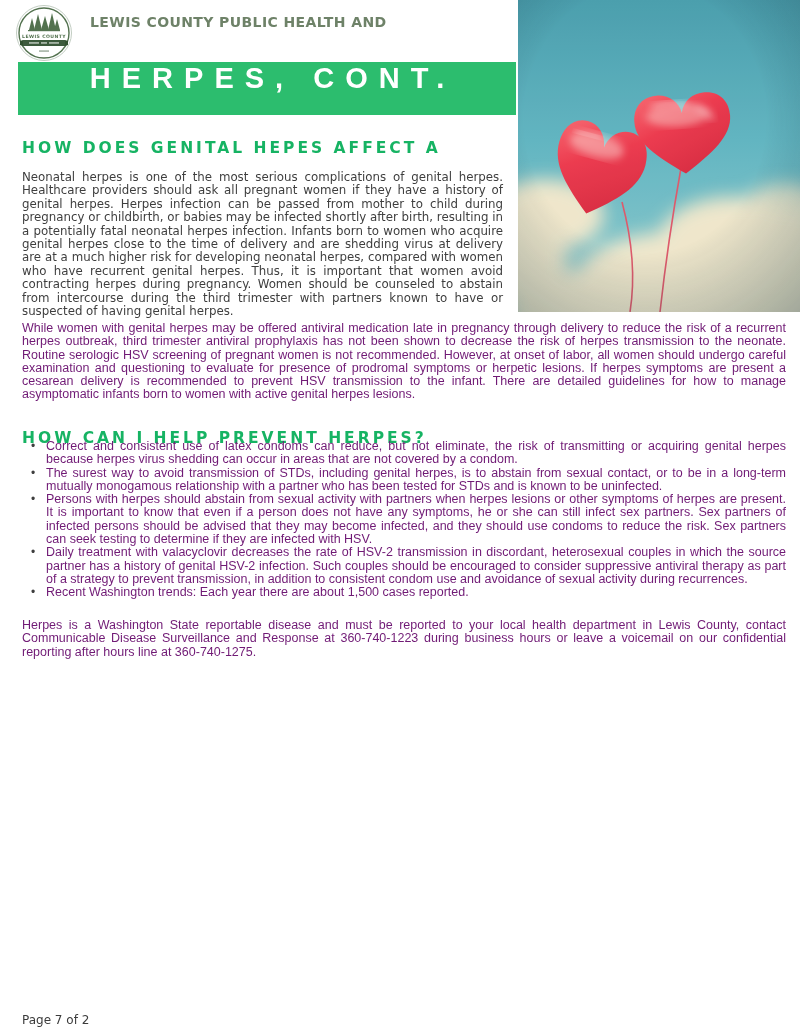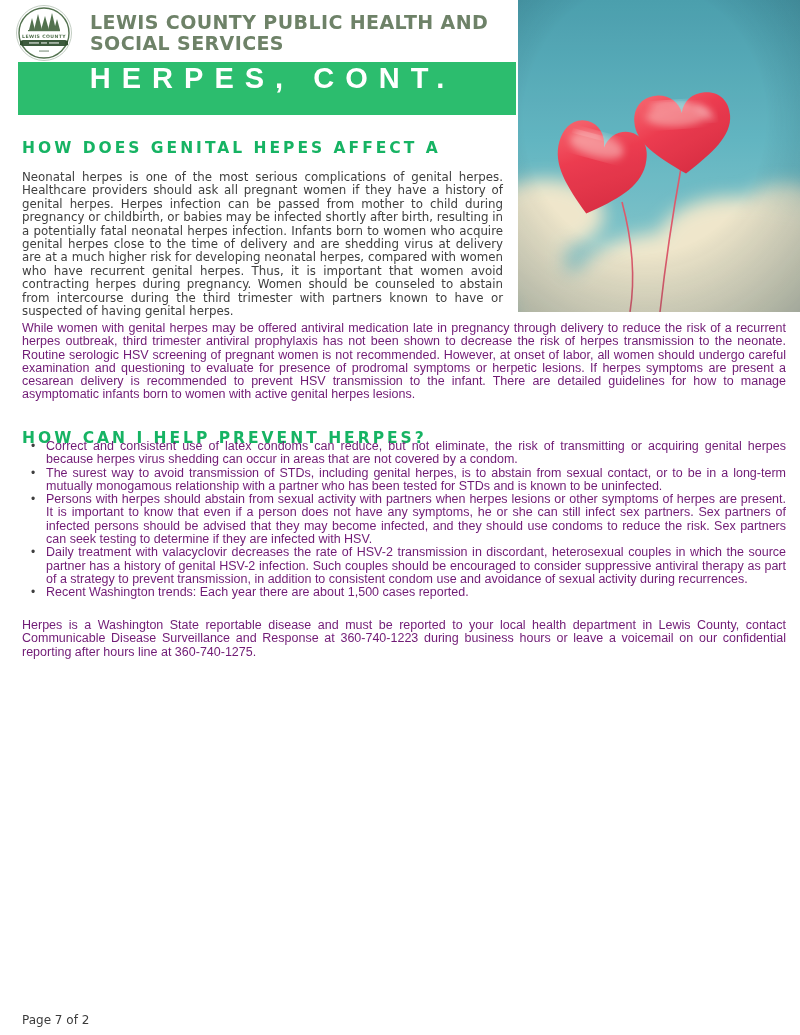--- a/index.html
+++ b/index.html
@@ -6,21 +6,21 @@
   body{
     width:800px;height:1035px;position:relative;background:#ffffff;
     font-family:"DejaVu Sans",sans-serif;overflow:hidden;
   }
   .abs{position:absolute;}
 
   
   .logo{left:15px;top:4px;width:58px;height:58px;}
   .org-title{
     left:90px;top:12px;width:430px;
-    color:#6E8268;font-weight:bold;font-size:19px;line-height:21px;
+    color:#6E8268;font-weight:bold;font-size:14px;line-height:21px;
     letter-spacing:.4px;
   }
 
   
   .banner{
     left:18px;top:62px;width:498px;height:53px;background:#2CBD6E;
     display:flex;align-items:flex-start;justify-content:center;
   }
   .banner-title{
     color:#ffffff;font-family:"Liberation Sans",sans-serif;font-weight:bold;
@@ -87,21 +87,20 @@
       <rect x="14" y="38.4" width="10" height="1.1" fill="#e9eee9"></rect>
       <rect x="26" y="38.4" width="6" height="1.1" fill="#e9eee9"></rect>
       <rect x="34" y="38.4" width="10" height="1.1" fill="#e9eee9"></rect>
     </g>
     <rect x="24" y="46.5" width="10" height="1.1" fill="#7c917c"></rect>
   </svg>
 </div>
 
 <div class="abs org-title">
   <div>LEWIS COUNTY PUBLIC HEALTH AND</div>
-  <div>SOCIAL SERVICES</div>
 </div>
 
 <div class="abs banner">
   <span class="banner-title">HERPES, CONT.</span>
 </div>
 
 <div class="abs photo">
   <svg width="282" height="312" viewBox="0 0 282 312">
     <defs>
       <linearGradient id="sky" x1="0" y1="0" x2="0" y2="1">

